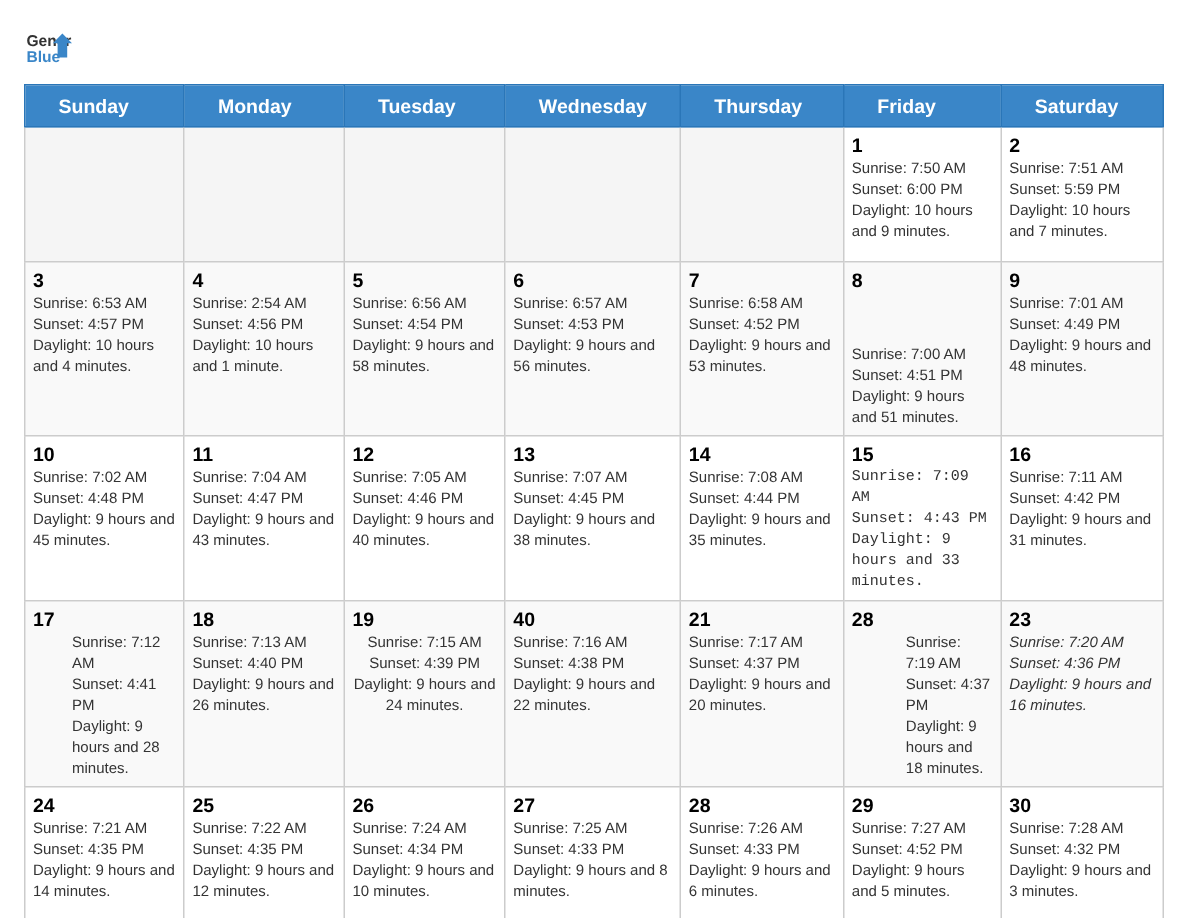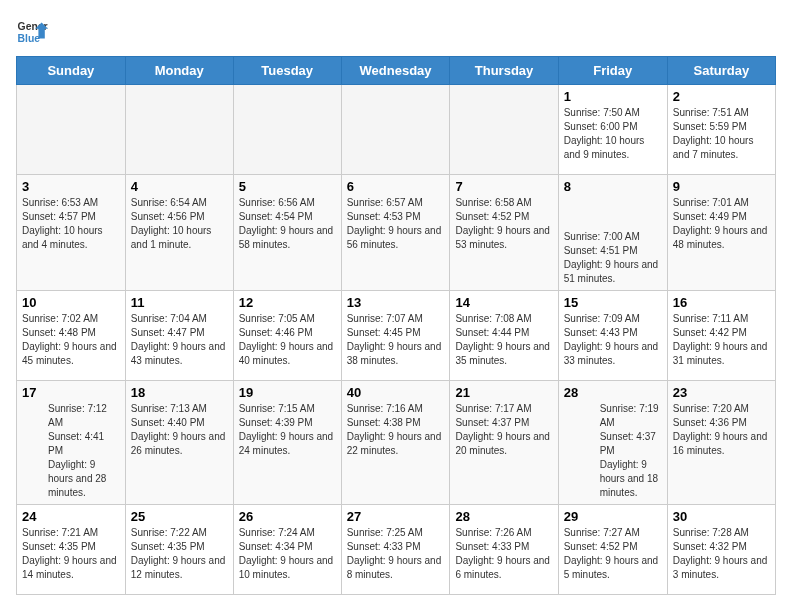--- a/index.html
+++ b/index.html
@@ -38,22 +38,22 @@
       color: #444;
     }
     .calendar {
       width: 100%;
       border-collapse: collapse;
       border: 1px solid #ccc;
     }
     .calendar th {
       background: #3a86c8;
       color: #fff;
-      text-align: center;
-      padding: 6px 1px;
+      text-align: left;
+      padding: 6px 22px;
       font-size: 13px;
       border: 1px solid #2a76b8;
     }
     .calendar td {
       border: 1px solid #ccc;
       vertical-align: top;
       padding: 4px 5px;
       font-size: 10.5px;
       width: 110px;
       height: 90px;
@@ -128,21 +128,21 @@
       </tr>
       <tr>
         <td>
           <span class="day-num">3</span>
           <div class="day-info" style="white-space: pre-line;">Sunrise: 6:53 AM
 Sunset: 4:57 PM
 Daylight: 10 hours and 4 minutes.</div>
         </td>
         <td>
           <span class="day-num">4</span>
-          <div class="day-info" style="white-space: pre-line;">Sunrise: 6:54 AM
+          <div class="day-info" style="white-space: pre-line;">Sunrise: 2:54 AM
 Sunset: 4:56 PM
 Daylight: 10 hours and 1 minute.</div>
         </td>
         <td>
           <span class="day-num">5</span>
           <div class="day-info" style="white-space: pre-line;">Sunrise: 6:56 AM
 Sunset: 4:54 PM
 Daylight: 9 hours and 58 minutes.</div>
         </td>
         <td>
@@ -196,21 +196,21 @@
 Daylight: 9 hours and 38 minutes.</div>
         </td>
         <td>
           <span class="day-num">14</span>
           <div class="day-info" style="white-space: pre-line;">Sunrise: 7:08 AM
 Sunset: 4:44 PM
 Daylight: 9 hours and 35 minutes.</div>
         </td>
         <td>
           <span class="day-num">15</span>
-          <div class="day-info" style="white-space: pre-line;">Sunrise: 7:09 AM
+          <div class="day-info" style="white-space: pre-line; font-family: Liberation Mono, monospace;">Sunrise: 7:09 AM
 Sunset: 4:43 PM
 Daylight: 9 hours and 33 minutes.</div>
         </td>
         <td>
           <span class="day-num">16</span>
           <div class="day-info" style="white-space: pre-line;">Sunrise: 7:11 AM
 Sunset: 4:42 PM
 Daylight: 9 hours and 31 minutes.</div>
         </td>
       </tr>
@@ -222,21 +222,21 @@
 Daylight: 9 hours and 28 minutes.</div>
         </td>
         <td>
           <span class="day-num">18</span>
           <div class="day-info" style="white-space: pre-line;">Sunrise: 7:13 AM
 Sunset: 4:40 PM
 Daylight: 9 hours and 26 minutes.</div>
         </td>
         <td>
           <span class="day-num">19</span>
-          <div class="day-info" style="white-space: pre-line;">Sunrise: 7:15 AM
+          <div class="day-info" style="white-space: pre-line; text-align: center;">Sunrise: 7:15 AM
 Sunset: 4:39 PM
 Daylight: 9 hours and 24 minutes.</div>
         </td>
         <td>
           <span class="day-num">40</span>
           <div class="day-info" style="white-space: pre-line;">Sunrise: 7:16 AM
 Sunset: 4:38 PM
 Daylight: 9 hours and 22 minutes.</div>
         </td>
         <td>
@@ -246,21 +246,21 @@
 Daylight: 9 hours and 20 minutes.</div>
         </td>
         <td>
           <span class="day-num">28</span>
           <div class="day-info" style="white-space: pre-line; margin-left: 36px;">Sunrise: 7:19 AM
 Sunset: 4:37 PM
 Daylight: 9 hours and 18 minutes.</div>
         </td>
         <td>
           <span class="day-num">23</span>
-          <div class="day-info" style="white-space: pre-line;">Sunrise: 7:20 AM
+          <div class="day-info" style="white-space: pre-line; font-style: italic;">Sunrise: 7:20 AM
 Sunset: 4:36 PM
 Daylight: 9 hours and 16 minutes.</div>
         </td>
       </tr>
       <tr>
         <td>
           <span class="day-num">24</span>
           <div class="day-info" style="white-space: pre-line;">Sunrise: 7:21 AM
 Sunset: 4:35 PM
 Daylight: 9 hours and 14 minutes.</div>

